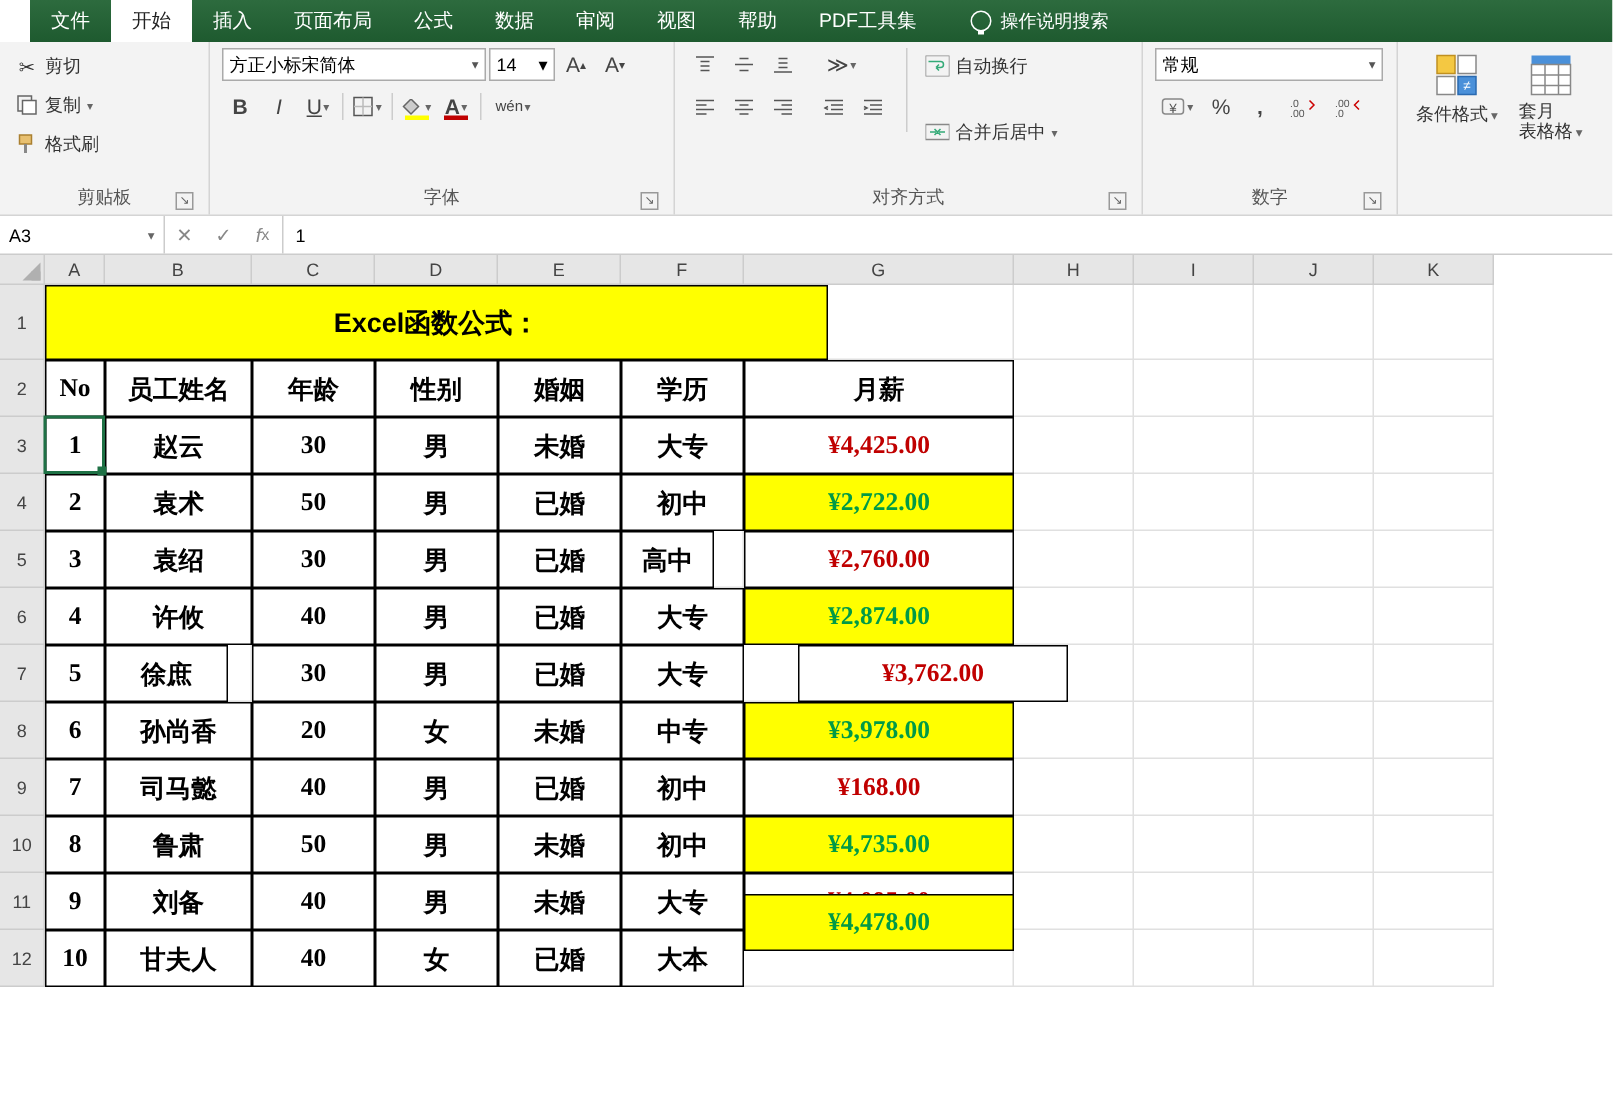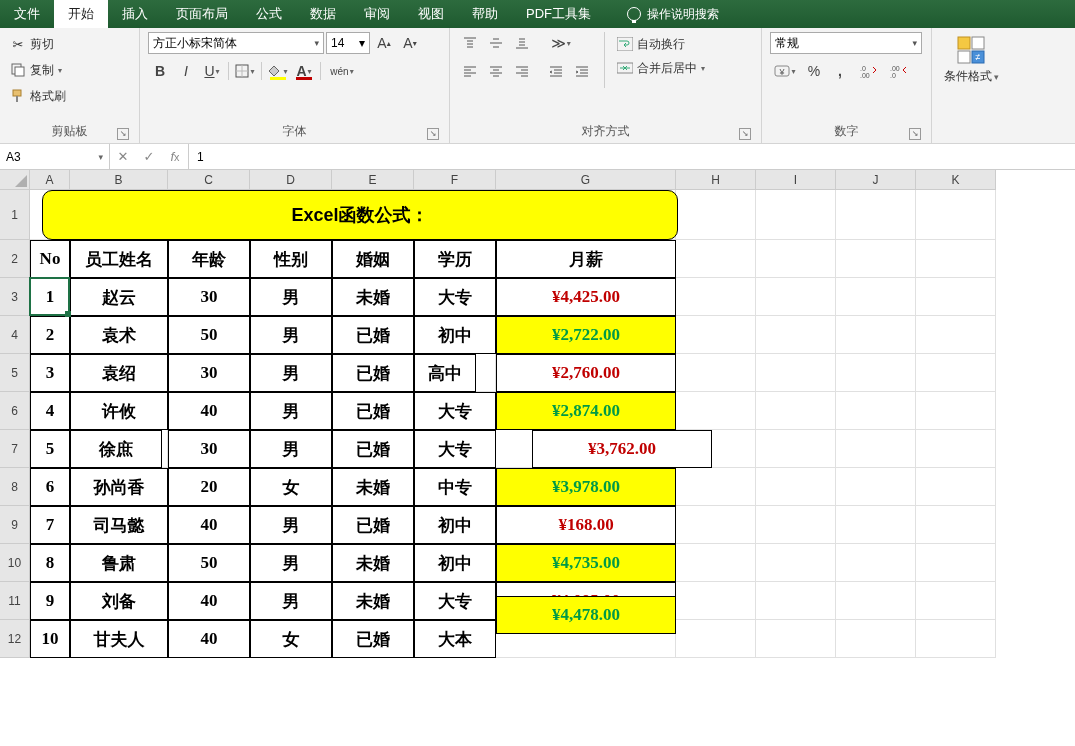--- a/index.html
+++ b/index.html
@@ -1,19 +1,19 @@
 <!DOCTYPE html>
 <html><head>
 <meta charset="utf-8">
 <style>
 * { box-sizing: border-box; margin: 0; padding: 0; font-family: "Microsoft YaHei", sans-serif; }
 body { background: #fff; width: 1075px; height: 746px; overflow: hidden; font-size: 12px; }
 
 
-.menubar { height: 28px; background: linear-gradient(#2d6b3e,#1e5a2f); display: flex; align-items: stretch; color: #fff; }
+.menubar { height: 28px; background: linear-gradient(#2d6b3e,#1e5a2f); display: flex; align-items: stretch; color: #fff; margin-left: 20px; }
 .menubar .tab { padding: 0 14px; display: flex; align-items: center; font-size: 13px; cursor: pointer; }
 .menubar .tab.active { background: #fff; color: #222; }
 .menubar .sep { width: 12px; }
 .menubar .tell { display: flex; align-items: center; gap: 6px; margin-left: 10px; }
 .menubar .tell .bulb { width: 14px; height: 14px; border: 1.5px solid #fff; border-radius: 50%; position: relative; }
 .menubar .tell .bulb::after { content:""; position:absolute; bottom:-3px; left:4px; width:4px; height:3px; background:#fff; }
 
 
 .ribbon { height: 116px; background: #f3f3f3; border-bottom: 1px solid #d4d4d4; display: flex; }
 .group { border-right: 1px solid #d4d4d4; padding: 4px 8px 0 8px; display: flex; flex-direction: column; justify-content: space-between; }
@@ -243,21 +243,21 @@
               </svg>
             </div>
           <div class="iconbtn">
               <svg width="14" height="14">
                 <path d="M1 3h12M5 6h8M5 9h8M1 12h12M1 7l2 1-2 1" stroke="#555" fill="none"></path>
               </svg>
             </div>
         </div>
       </div>
       <div style="width:1px;background:#ccc;height:56px"></div>
-      <div class="col" style="gap:0">
+      <div class="col" style="gap:20px">
         <div class="smallrow">
           <span class="mini">
               <svg width="16" height="14">
                 <rect x="0" y="0" width="16" height="14" fill="none" stroke="#888"></rect>
                 <path d="M2 4h8a2 2 0 0 1 0 4h-3m0 0l2-2m-2 2l2 2" stroke="#3a7" fill="none"></path>
               </svg>
             </span>
           <span>自动换行</span>
         </div>
         <div class="smallrow">
@@ -324,20 +324,31 @@
         <span class="icn">
           <svg width="30" height="30">
               <rect x="2" y="2" width="12" height="12" fill="#f4c842" stroke="#c09020"></rect>
               <rect x="16" y="2" width="12" height="12" fill="#fff" stroke="#888"></rect>
               <rect x="2" y="16" width="12" height="12" fill="#fff" stroke="#888"></rect>
               <rect x="16" y="16" width="12" height="12" fill="#4a90d9" stroke="#2a6ab0"></rect>
               <text x="22" y="25" font-size="9" fill="#fff" text-anchor="middle">≠</text>
             </svg>
         </span>
         <span class="drop">条件格式</span>
+      </div>
+      <div class="bigbtn">
+        <span class="icn">
+          <svg width="30" height="30">
+              <rect x="2" y="2" width="26" height="6" fill="#4a90d9"></rect>
+              <rect x="2" y="8" width="26" height="20" fill="#fff" stroke="#888"></rect>
+              <path d="M2 15h26M2 22h26M11 8v20M20 8v20" stroke="#888"></path>
+            </svg>
+        </span>
+        <span class="drop" style="white-space:pre;line-height:1.1">套月
+表格格</span>
       </div>
     </div>
     <div class="group-label">&nbsp;</div>
   </div>
 
 </div>
 
 <div class="fbar">
   <div class="namebox">
     <span>A3</span>
@@ -511,21 +522,21 @@
       <div class="gridcell-bg" style="left: 40px; top: 430px; width: 98px; height: 38px;"></div>
       <div class="gridcell-bg" style="left: 138px; top: 430px; width: 82px; height: 38px;"></div>
       <div class="gridcell-bg" style="left: 220px; top: 430px; width: 82px; height: 38px;"></div>
       <div class="gridcell-bg" style="left: 302px; top: 430px; width: 82px; height: 38px;"></div>
       <div class="gridcell-bg" style="left: 384px; top: 430px; width: 82px; height: 38px;"></div>
       <div class="gridcell-bg" style="left: 466px; top: 430px; width: 180px; height: 38px;"></div>
       <div class="gridcell-bg" style="left: 646px; top: 430px; width: 80px; height: 38px;"></div>
       <div class="gridcell-bg" style="left: 726px; top: 430px; width: 80px; height: 38px;"></div>
       <div class="gridcell-bg" style="left: 806px; top: 430px; width: 80px; height: 38px;"></div>
       <div class="gridcell-bg" style="left: 886px; top: 430px; width: 80px; height: 38px;"></div>
-      <div class="titlecell" style="left: 12px; top: 0px; width: 636px; height: 50px; border-radius: 10px;">
+      <div class="titlecell" style="left: 0px; top: 0px; width: 522px; height: 50px;">
         <span class="t1">Excel函数公式：</span>
       </div>
       <div class="datacell" style="left: 0px; top: 50px; width: 40px; height: 38px;">No</div>
       <div class="datacell" style="left: 40px; top: 50px; width: 98px; height: 38px;">员工姓名</div>
       <div class="datacell" style="left: 138px; top: 50px; width: 82px; height: 38px;">年龄</div>
       <div class="datacell" style="left: 220px; top: 50px; width: 82px; height: 38px;">性别</div>
       <div class="datacell" style="left: 302px; top: 50px; width: 82px; height: 38px;">婚姻</div>
       <div class="datacell" style="left: 384px; top: 50px; width: 82px; height: 38px;">学历</div>
       <div class="datacell" style="left: 466px; top: 50px; width: 180px; height: 38px;">月薪</div>
       <div class="datacell" style="left: 0px; top: 88px; width: 40px; height: 38px;">1</div>
@@ -550,21 +561,21 @@
       <div class="datacell" style="left: 384px; top: 164px; width: 62px; height: 38px;">高中</div>
       <div class="datacell red" style="left: 466px; top: 164px; width: 180px; height: 38px;">¥2,760.00</div>
       <div class="datacell" style="left: 0px; top: 202px; width: 40px; height: 38px;">4</div>
       <div class="datacell" style="left: 40px; top: 202px; width: 98px; height: 38px;">许攸</div>
       <div class="datacell" style="left: 138px; top: 202px; width: 82px; height: 38px;">40</div>
       <div class="datacell" style="left: 220px; top: 202px; width: 82px; height: 38px;">男</div>
       <div class="datacell" style="left: 302px; top: 202px; width: 82px; height: 38px;">已婚</div>
       <div class="datacell" style="left: 384px; top: 202px; width: 82px; height: 38px;">大专</div>
       <div class="datacell green ybg" style="left: 466px; top: 202px; width: 180px; height: 38px;">¥2,874.00</div>
       <div class="datacell" style="left: 0px; top: 240px; width: 40px; height: 38px;">5</div>
-      <div class="datacell" style="left: 40px; top: 240px; width: 92px; height: 38px;">徐庶</div>
+      <div class="datacell" style="left: 40px; top: 240px; width: 82px; height: 38px;">徐庶</div>
       <div class="datacell" style="left: 138px; top: 240px; width: 82px; height: 38px;">30</div>
       <div class="datacell" style="left: 220px; top: 240px; width: 82px; height: 38px;">男</div>
       <div class="datacell" style="left: 302px; top: 240px; width: 82px; height: 38px;">已婚</div>
       <div class="datacell" style="left: 384px; top: 240px; width: 82px; height: 38px;">大专</div>
       <div class="datacell red" style="left: 466px; top: 240px; width: 180px; height: 38px; margin-left: 36px;">¥3,762.00</div>
       <div class="datacell" style="left: 0px; top: 278px; width: 40px; height: 38px;">6</div>
       <div class="datacell" style="left: 40px; top: 278px; width: 98px; height: 38px;">孙尚香</div>
       <div class="datacell" style="left: 138px; top: 278px; width: 82px; height: 38px;">20</div>
       <div class="datacell" style="left: 220px; top: 278px; width: 82px; height: 38px;">女</div>
       <div class="datacell" style="left: 302px; top: 278px; width: 82px; height: 38px;">未婚</div>

